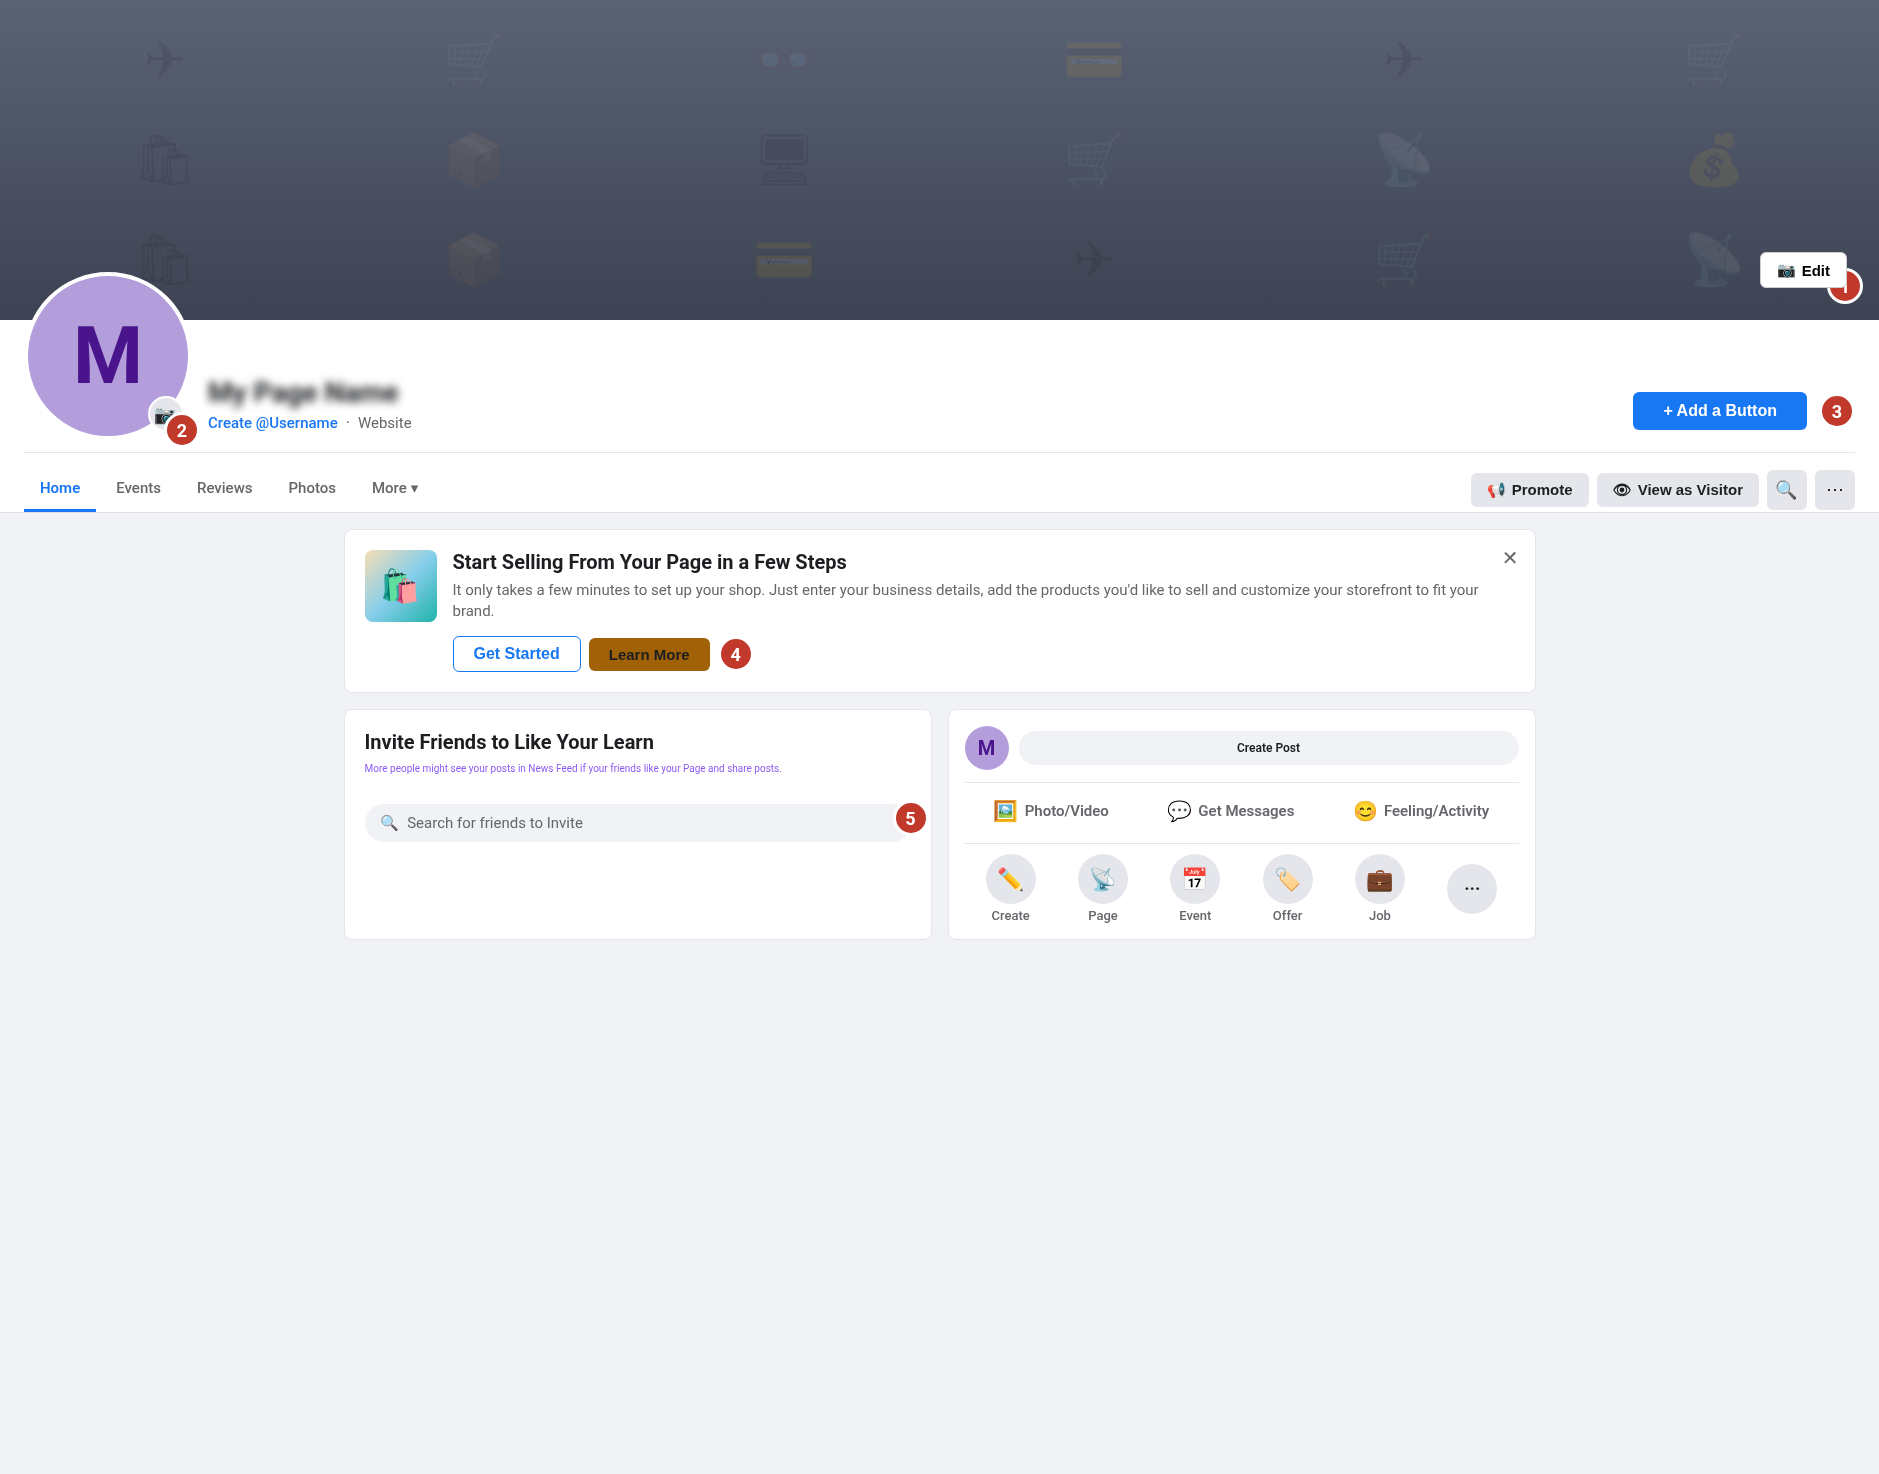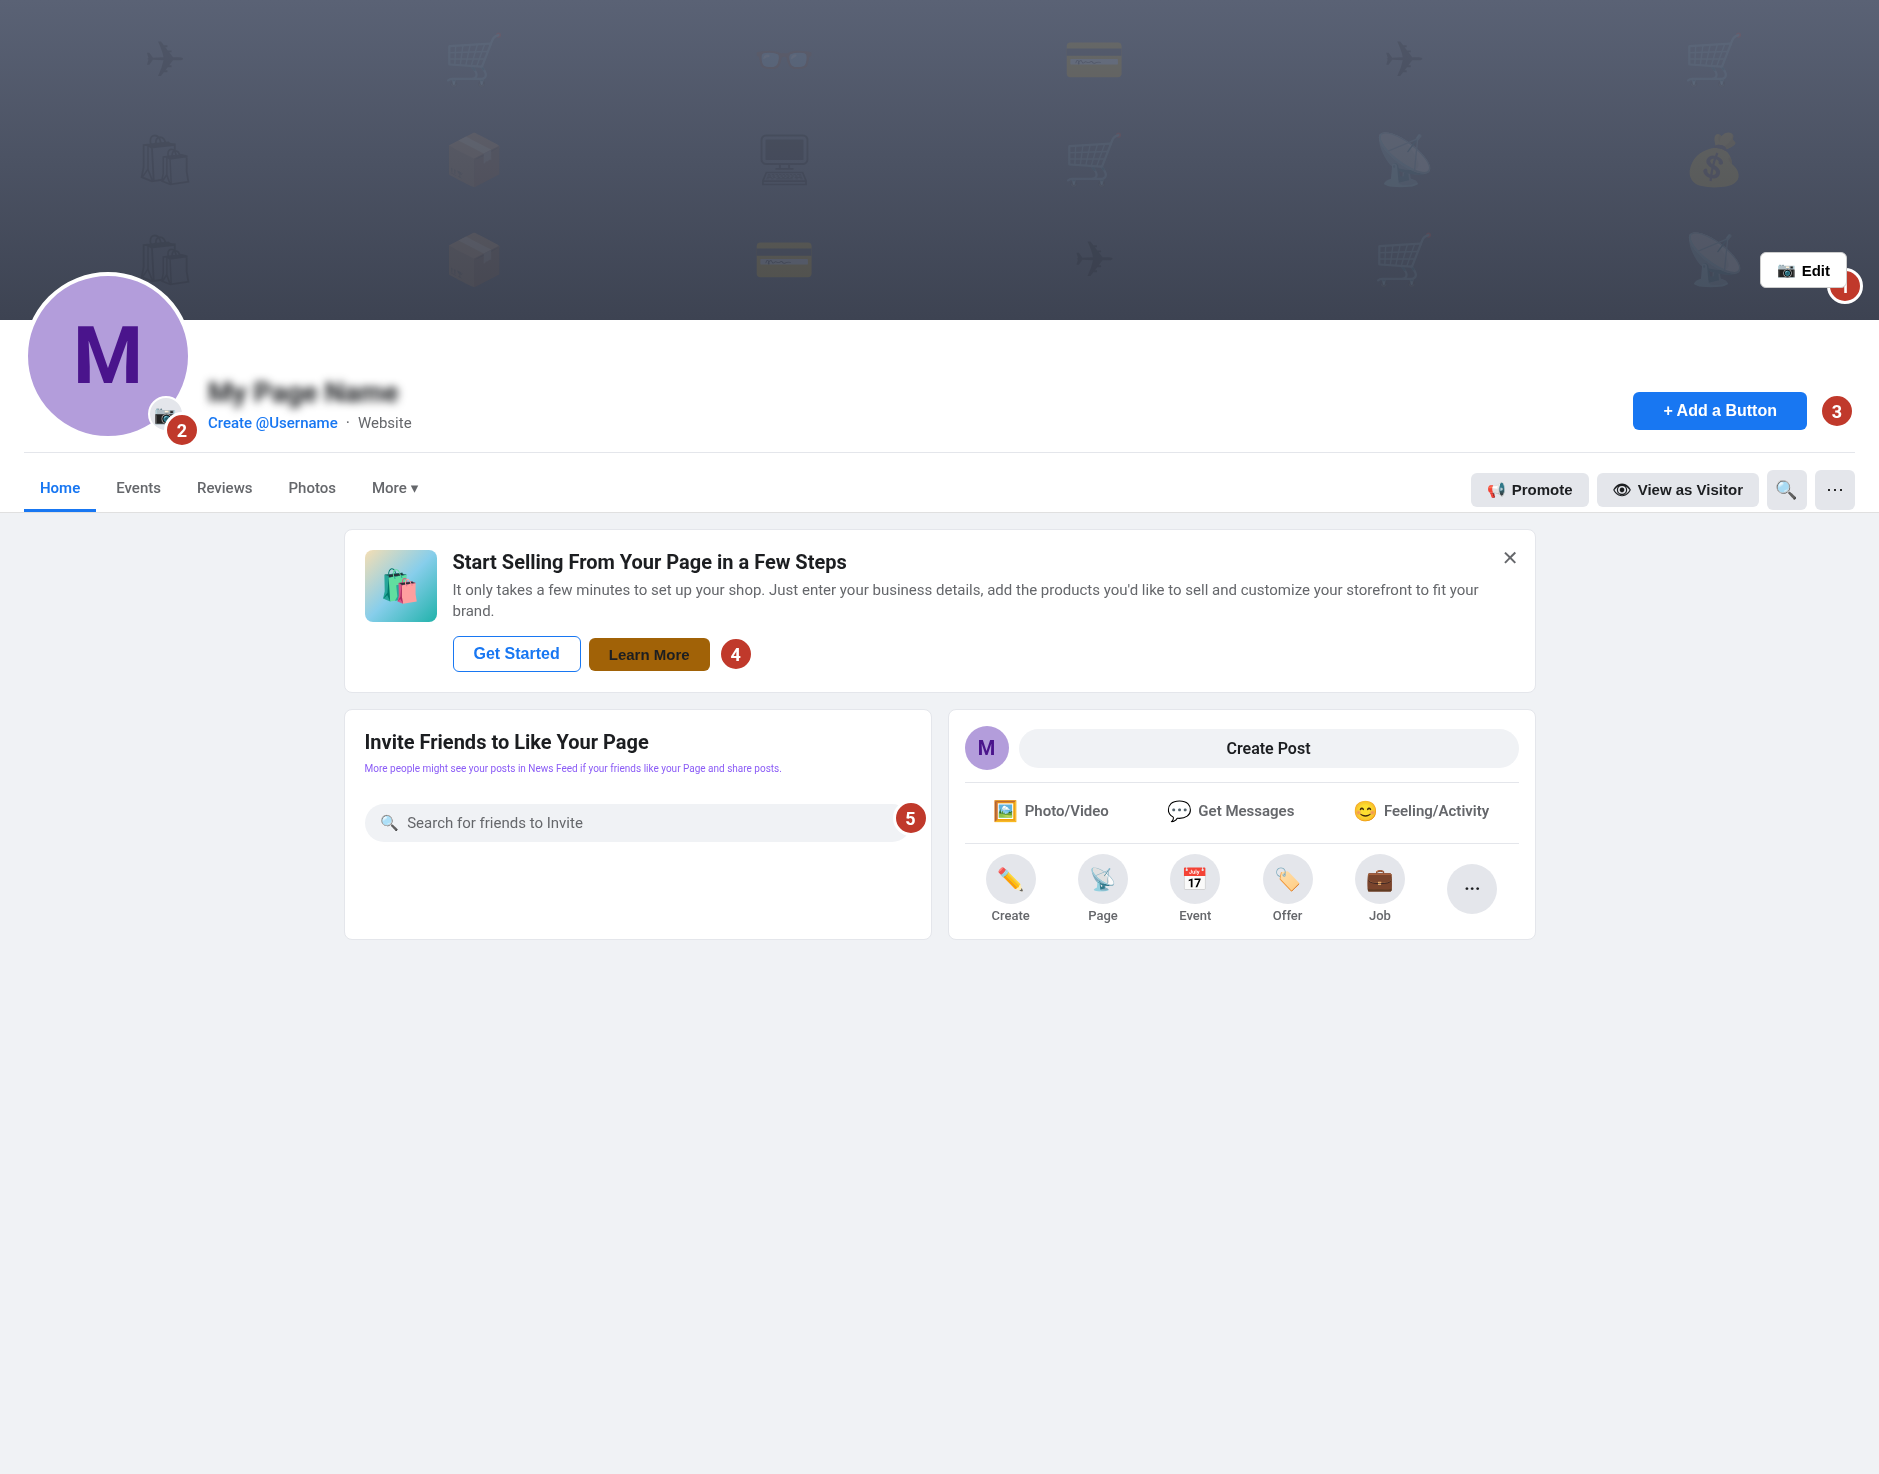--- a/index.html
+++ b/index.html
@@ -399,21 +399,21 @@
       justify-content: center;
       font-size: 20px;
       font-weight: bold;
       color: #4a148c;
     }
     .create-post-input {
       flex: 1;
       background: #f0f2f5;
       border-radius: 20px;
       padding: 10px 16px;
-      font-size: 16px;
+      font-size: 12px;
       font-weight: 600;
       color: #1c1e21;
       cursor: pointer;
       display: flex;
       align-items: center;
       justify-content: center;
     }
     .post-actions {
       display: flex;
       align-items: center;
@@ -593,21 +593,21 @@
       </div>
     </div>
     <button class="close-btn">
       <span>✕</span>
     </button>
   </div>
 
   <div class="bottom-grid">
 
     <div class="invite-card">
-      <div class="invite-title">Invite Friends to Like Your Page</div>
+      <div class="invite-title">Invite Friends to Like Your Learn</div>
       <div class="invite-desc">More people might see your posts in News Feed if your friends like your Page and share posts.</div>
       <div class="search-friends" style="position:relative;">
         <span>🔍</span>
         <span>Search for friends to Invite</span>
         <div class="badge-5">5</div>
       </div>
     </div>
 
     <div class="create-post-card">
       <div class="create-post-top">

